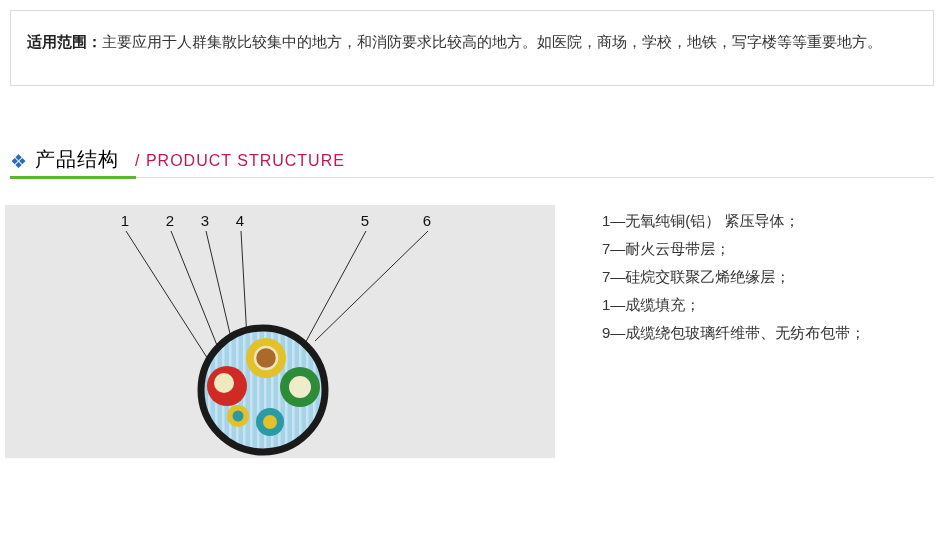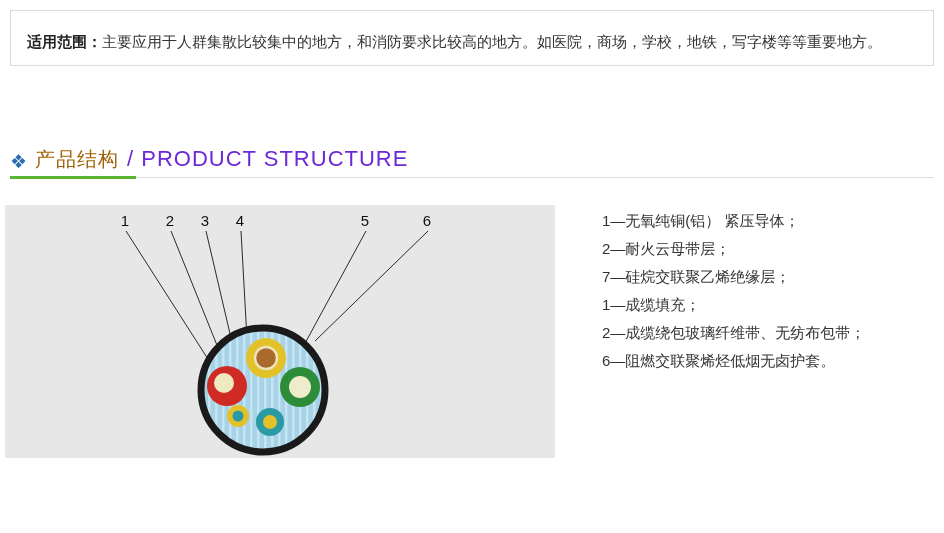--- a/index.html
+++ b/index.html
@@ -16,21 +16,21 @@
     overflow: hidden;
   }
 
   
   .scope-box {
     position: absolute;
     left: 10px; top: 10px;
     width: 924px;
     border: 1px solid #dcdcdc;
     background: #ffffff;
-    padding: 16px 16px 8px 16px;
+    padding: 16px 16px 28px 16px;
   }
   .scope-text {
     font-size: 15px;
     line-height: 30px;
     color: #333;
   }
   .scope-text strong { font-weight: bold; color: #222; }
 
   
   .section-header {
@@ -46,27 +46,27 @@
     height: 100%;
   }
   .diamond {
     color: #2a6db0;
     font-size: 19px;
     margin-right: 8px;
     align-self: center;
   }
   .section-title {
     font-size: 20px;
-    color: #a16207;
+    color: #000000;
     letter-spacing: 1px;
   }
   .section-subtitle {
-    font-size: 22px;
-    color: #6d28d9;
-    margin-left: 8px;
+    font-size: 16px;
+    color: #be185d;
+    margin-left: 16px;
     letter-spacing: 1px;
   }
   .green-underline {
     position: absolute;
     left: 0; bottom: -2px;
     width: 126px;
     height: 3px;
     background: #5cb531;
   }
 
@@ -166,21 +166,20 @@
           <text x="200" y="21">3</text>
           <text x="235" y="21">4</text>
           <text x="360" y="21">5</text>
           <text x="422" y="21">6</text>
         </g>
       </svg>
     </div>
 
     <div class="structure-list">
       <div class="structure-item">1—无氧纯铜(铝） 紧压导体；</div>
-      <div class="structure-item">2—耐火云母带层；</div>
+      <div class="structure-item">7—耐火云母带层；</div>
       <div class="structure-item">7—硅烷交联聚乙烯绝缘层；</div>
       <div class="structure-item">1—成缆填充；</div>
-      <div class="structure-item">2—成缆绕包玻璃纤维带、无纺布包带；</div>
-      <div class="structure-item">6—阻燃交联聚烯烃低烟无卤护套。</div>
+      <div class="structure-item">9—成缆绕包玻璃纤维带、无纺布包带；</div>
     </div>
 
   </div>
 </div>
 
 </body></html>

